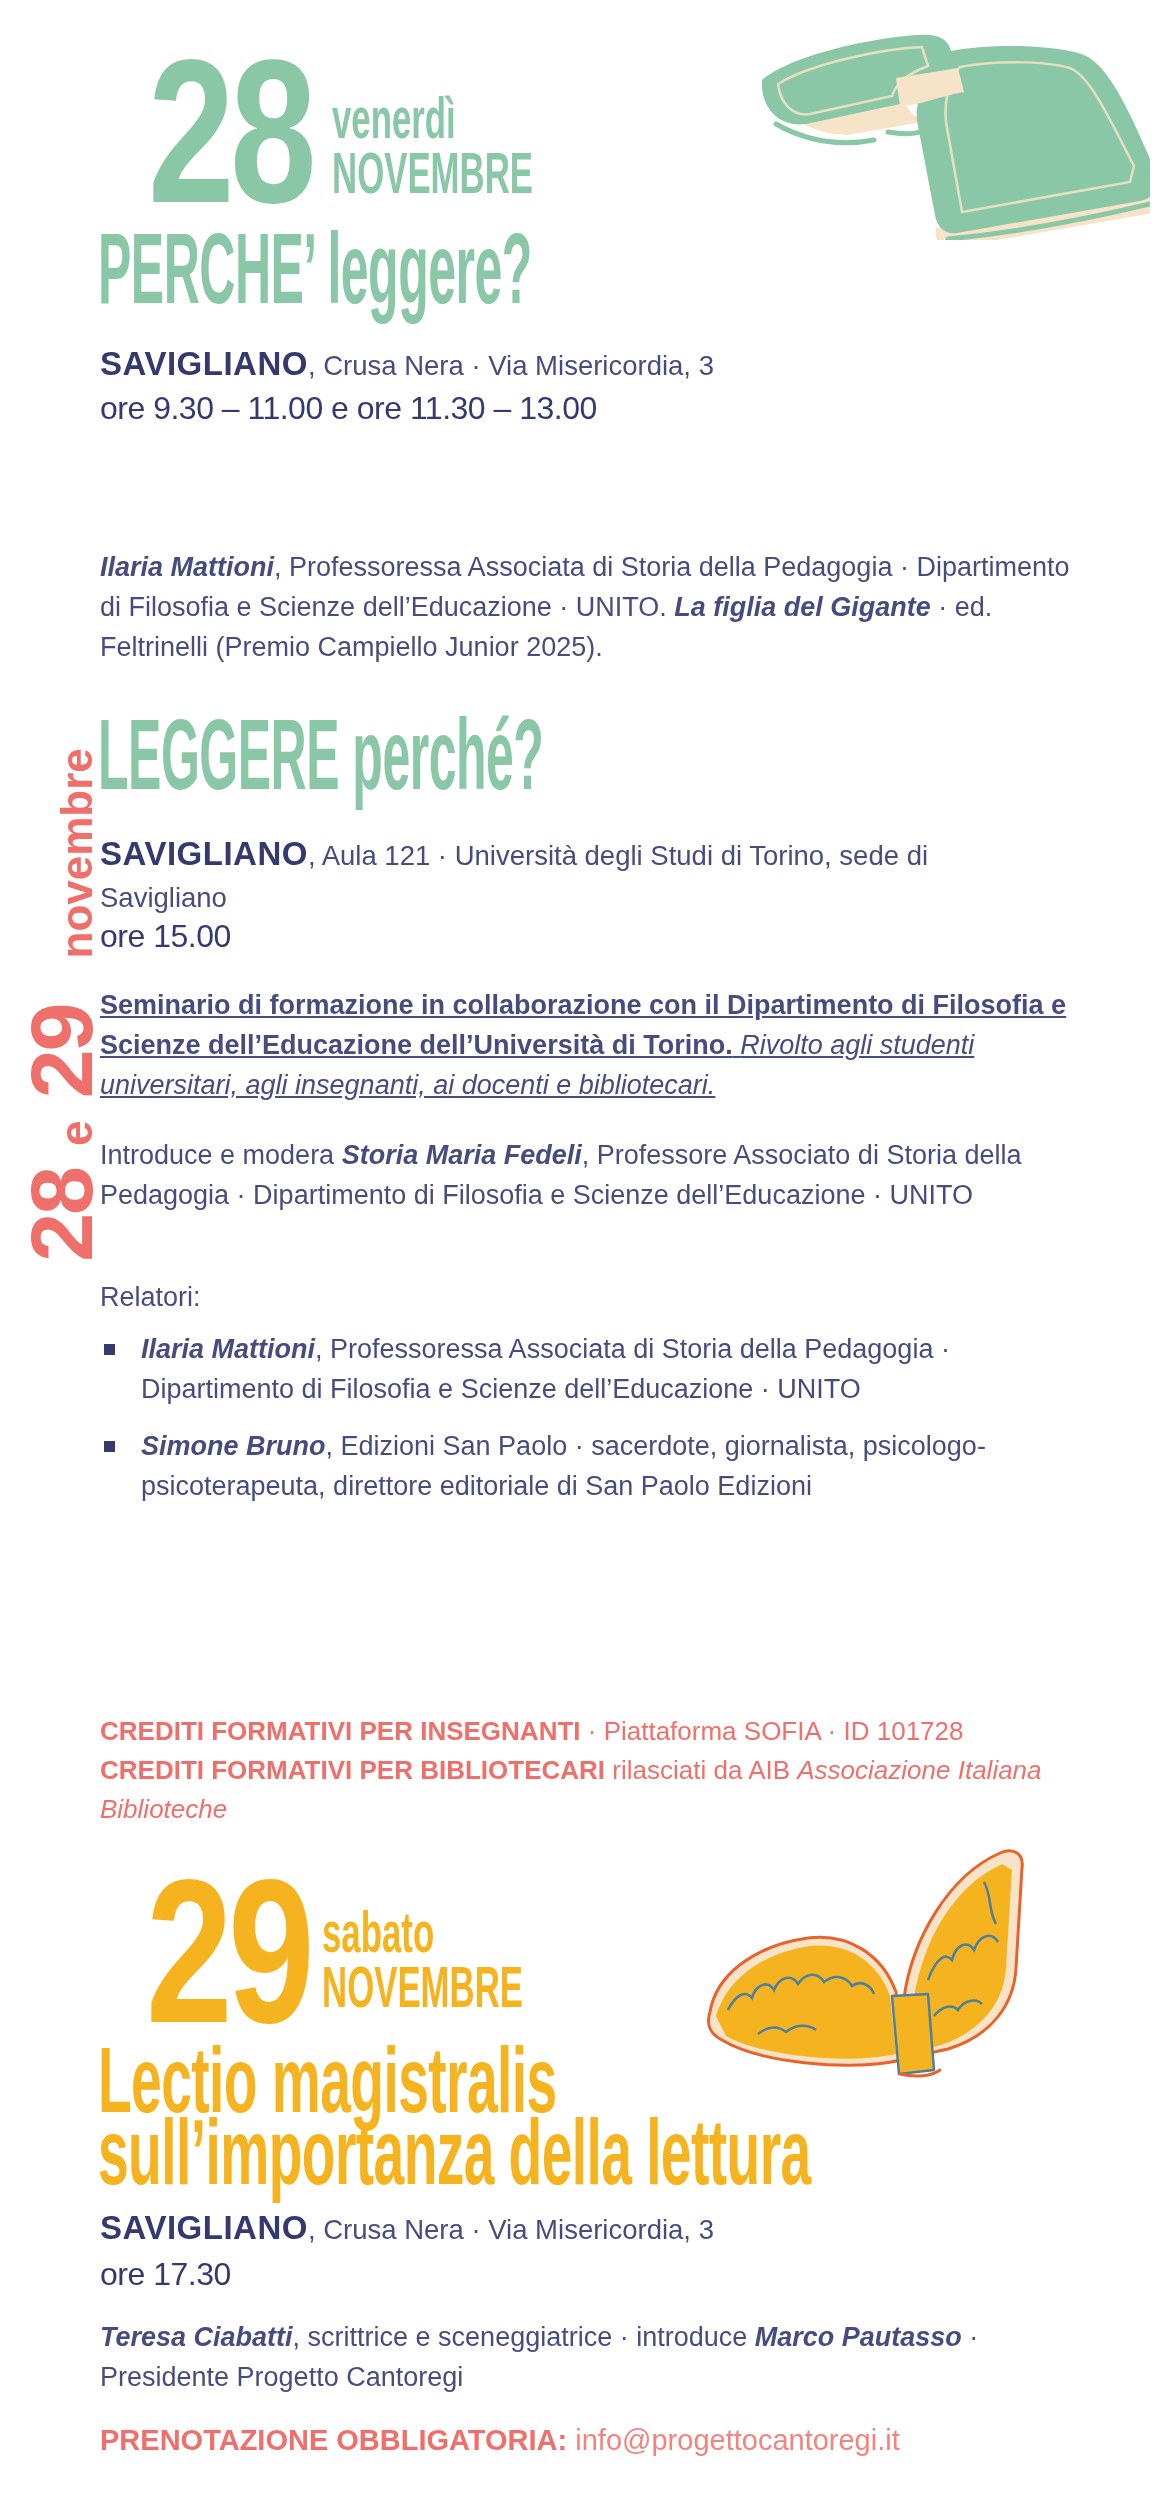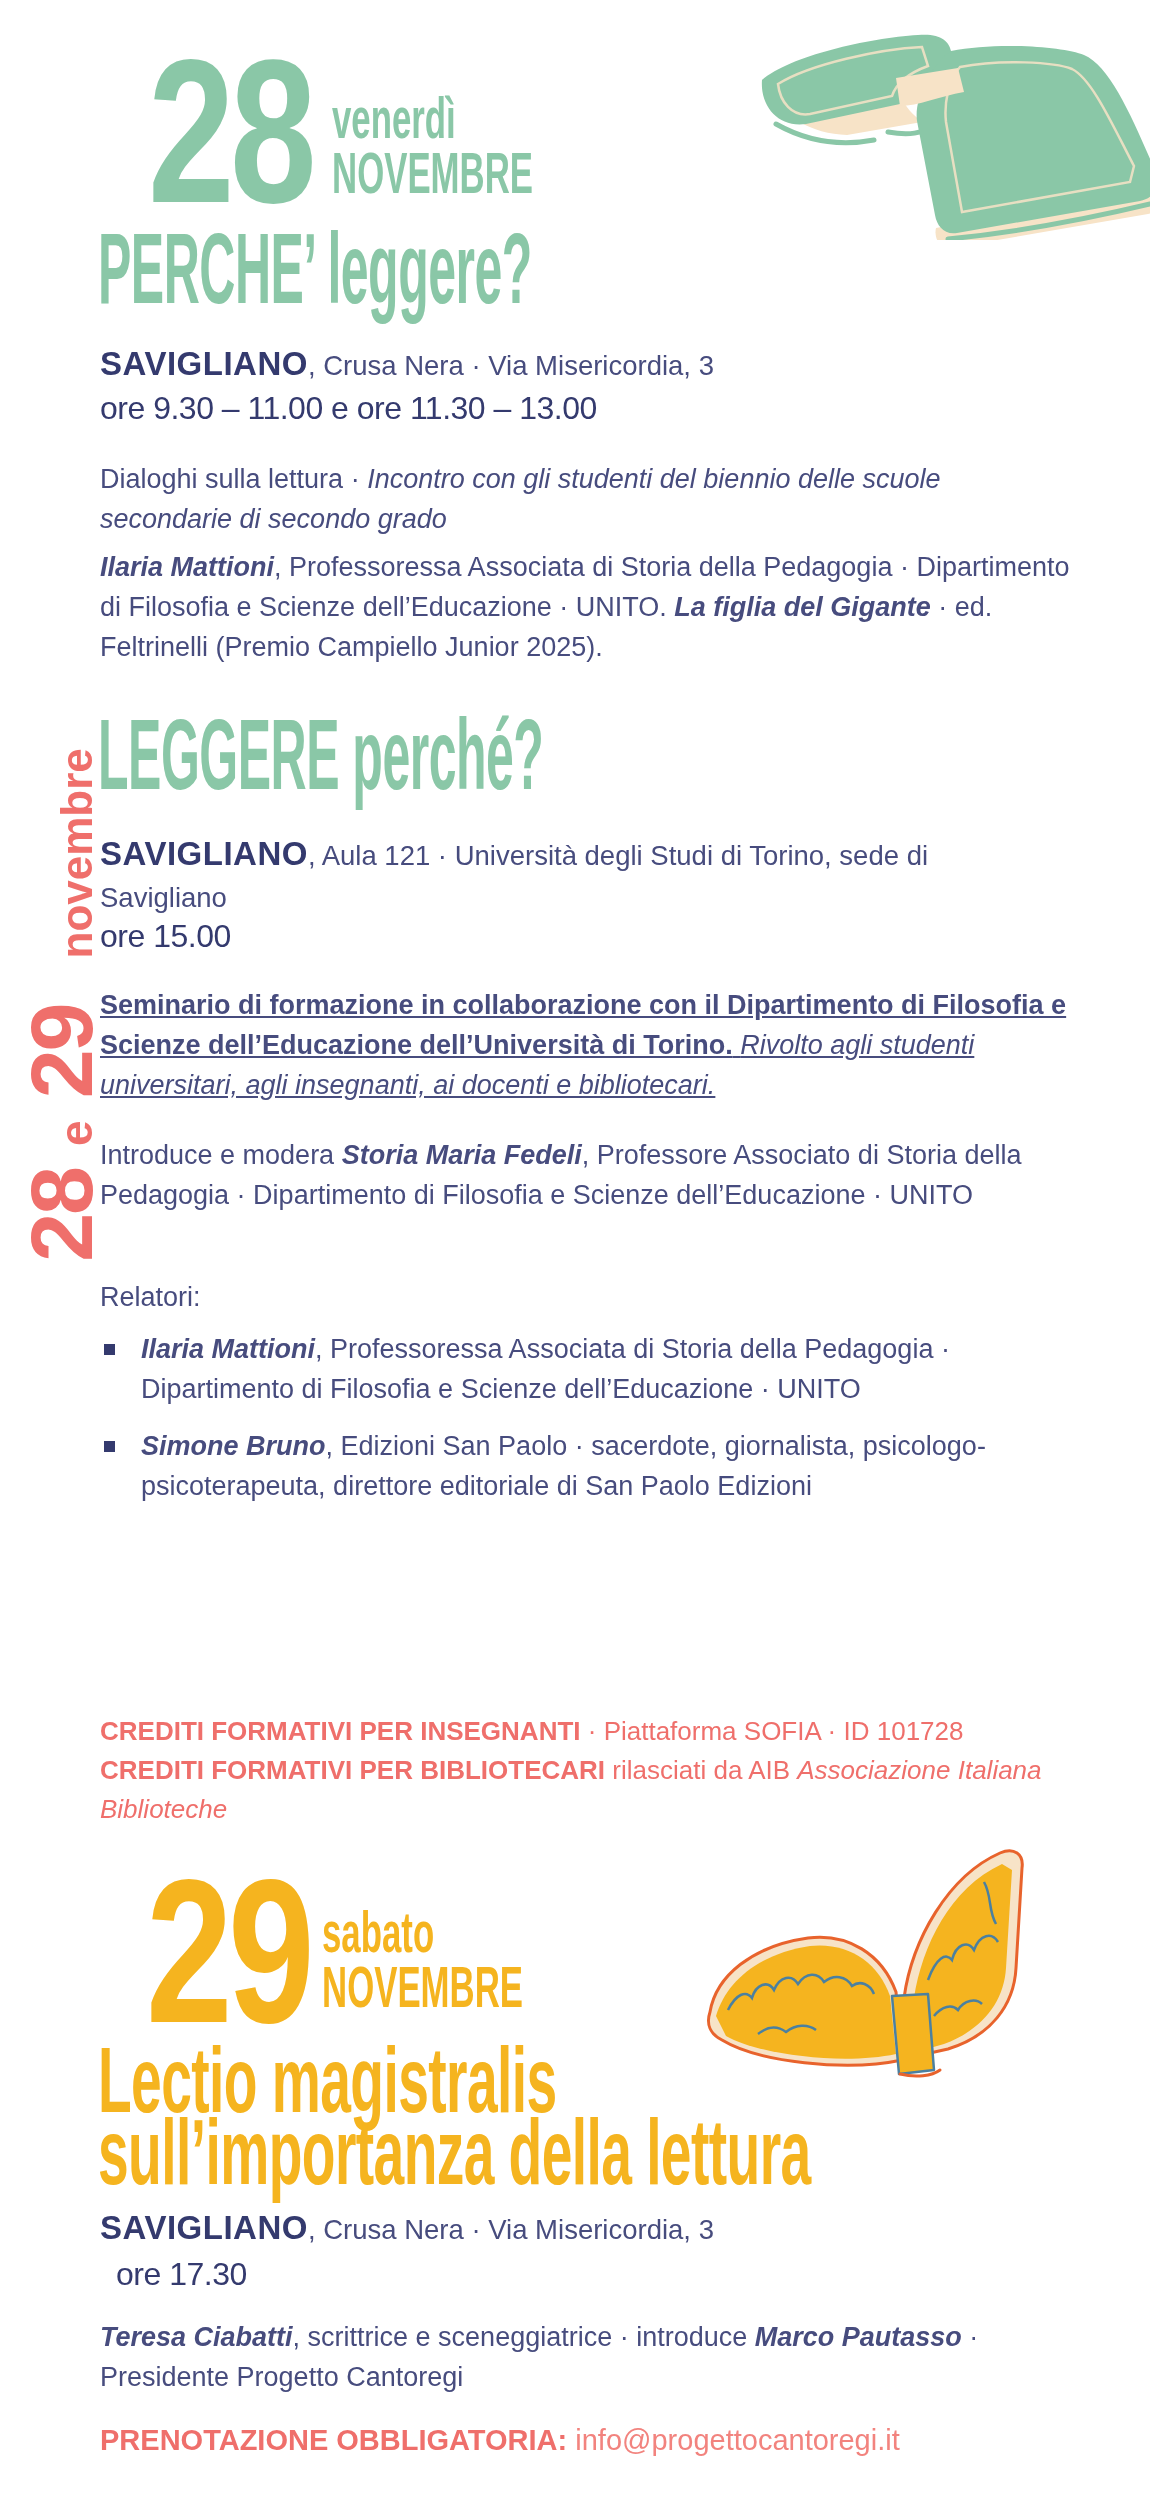--- a/index.html
+++ b/index.html
@@ -94,21 +94,20 @@
     <path d="M146,56 L208,46 L214,70 C190,74 168,84 150,84 Z" fill="#F7E3C7"></path>
   </svg>
 
   <div class="abs display-title teal" style="left:98px;top:218px;">PERCHE’ leggere?</div>
 
   <div class="abs venue" style="left:100px;top:340px;width:960px;">
     <span class="city">SAVIGLIANO</span><span>, Crusa Nera · Via Misericordia, 3</span>
   </div>
   <div class="abs time" style="left:100px;top:390px;">ore 9.30 – 11.00 e ore 11.30 – 13.00</div>
 
-  <div class="abs para" style="left:100px;top:460px;width:930px;"><span>Dialoghi sulla lettura · </span><span class="i">Incontro con gli studenti del biennio delle scuole secondarie di secondo grado</span></div>
 
   <div class="abs para" style="left:100px;top:548px;width:980px;"><span class="b i">Ilaria Mattioni</span><span>, Professoressa Associata di Storia della Pedagogia · Dipartimento di Filosofia e Scienze dell’Educazione · UNITO. </span><span class="b i">La figlia del Gigante</span><span> · ed. Feltrinelli (Premio Campiello Junior 2025).</span></div>
 
   <div class="abs display-title teal" style="left:98px;top:704px;">LEGGERE perché?</div>
 
   <div class="abs venue" style="left:100px;top:830px;width:900px;">
     <span class="city">SAVIGLIANO</span><span>, Aula 121 · Università degli Studi di Torino, sede di Savigliano</span>
   </div>
   <div class="abs time" style="left:100px;top:918px;">ore 15.00</div>
 
@@ -159,19 +158,19 @@
       <path d="M204,226 C220,230 236,228 244,222" stroke="#E8632C" stroke-width="3" fill="none" stroke-linecap="round"></path>
     </g>
   </svg>
 
   <div class="abs display-title-sm yellow" style="left:98px;top:2034px;">Lectio magistralis</div>
   <div class="abs display-title-sm yellow" style="left:98px;top:2106px;">sull’importanza della lettura</div>
 
   <div class="abs venue" style="left:100px;top:2204px;width:960px;">
     <span class="city">SAVIGLIANO</span><span>, Crusa Nera · Via Misericordia, 3</span>
   </div>
-  <div class="abs time" style="left:116px;top:2256px;">ore 17.30</div>
+  <div class="abs time" style="left:100px;top:2256px;">ore 17.30</div>
 
   <div class="abs para" style="left:100px;top:2318px;width:880px;"><span class="b i">Teresa Ciabatti</span><span>, scrittrice e sceneggiatrice · introduce </span><span class="b i">Marco Pautasso</span><span> · Presidente Progetto Cantoregi</span></div>
 
   <div class="abs booking" style="left:100px;top:2420px;width:1000px;"><span class="b">PRENOTAZIONE OBBLIGATORIA:</span><span class="coral-light"> info@progettocantoregi.it</span></div>
 
 </div>
 
 </body></html>

